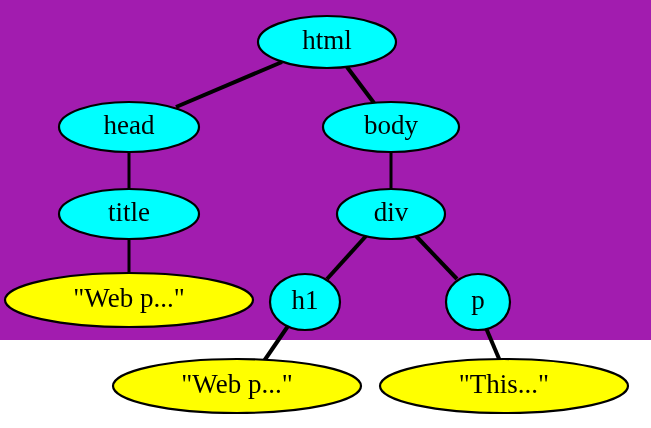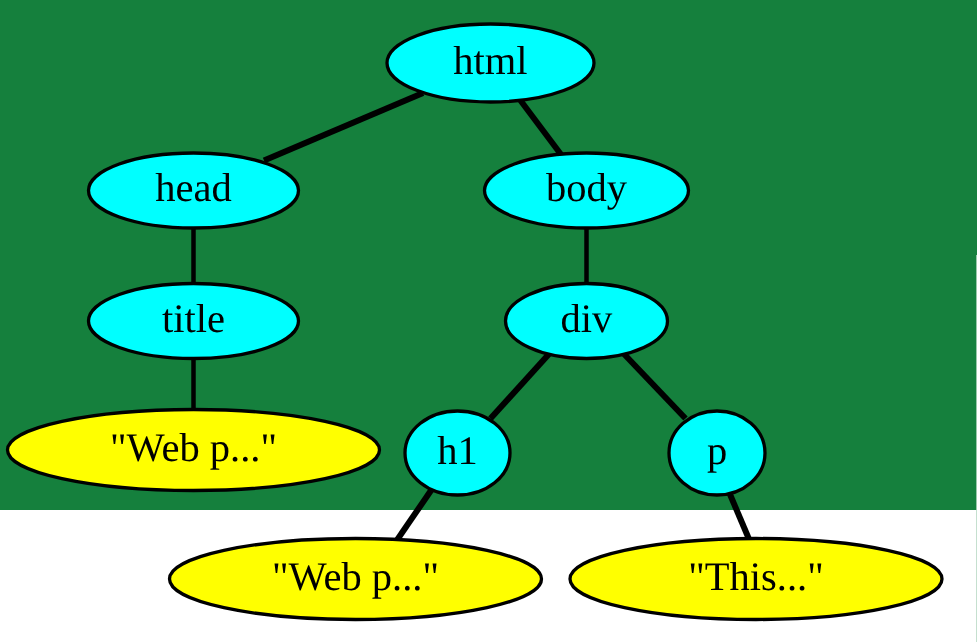--- a/index.html
+++ b/index.html
@@ -10,21 +10,21 @@
   body {
     width: 651px;
     height: 428px;
     overflow: hidden;
     font-family: "Liberation Serif", "DejaVu Serif", serif;
   }
   #graph-root {
     position: relative;
     width: 651px;
     height: 340px;
-    background: #15803d;
+    background: #a21caf;
   }
   svg#tree-svg {
     display: block;
     width: 651px;
     height: 428px;
   }
   .edge-line {
     stroke: #000000;
     stroke-linecap: butt;
   }

